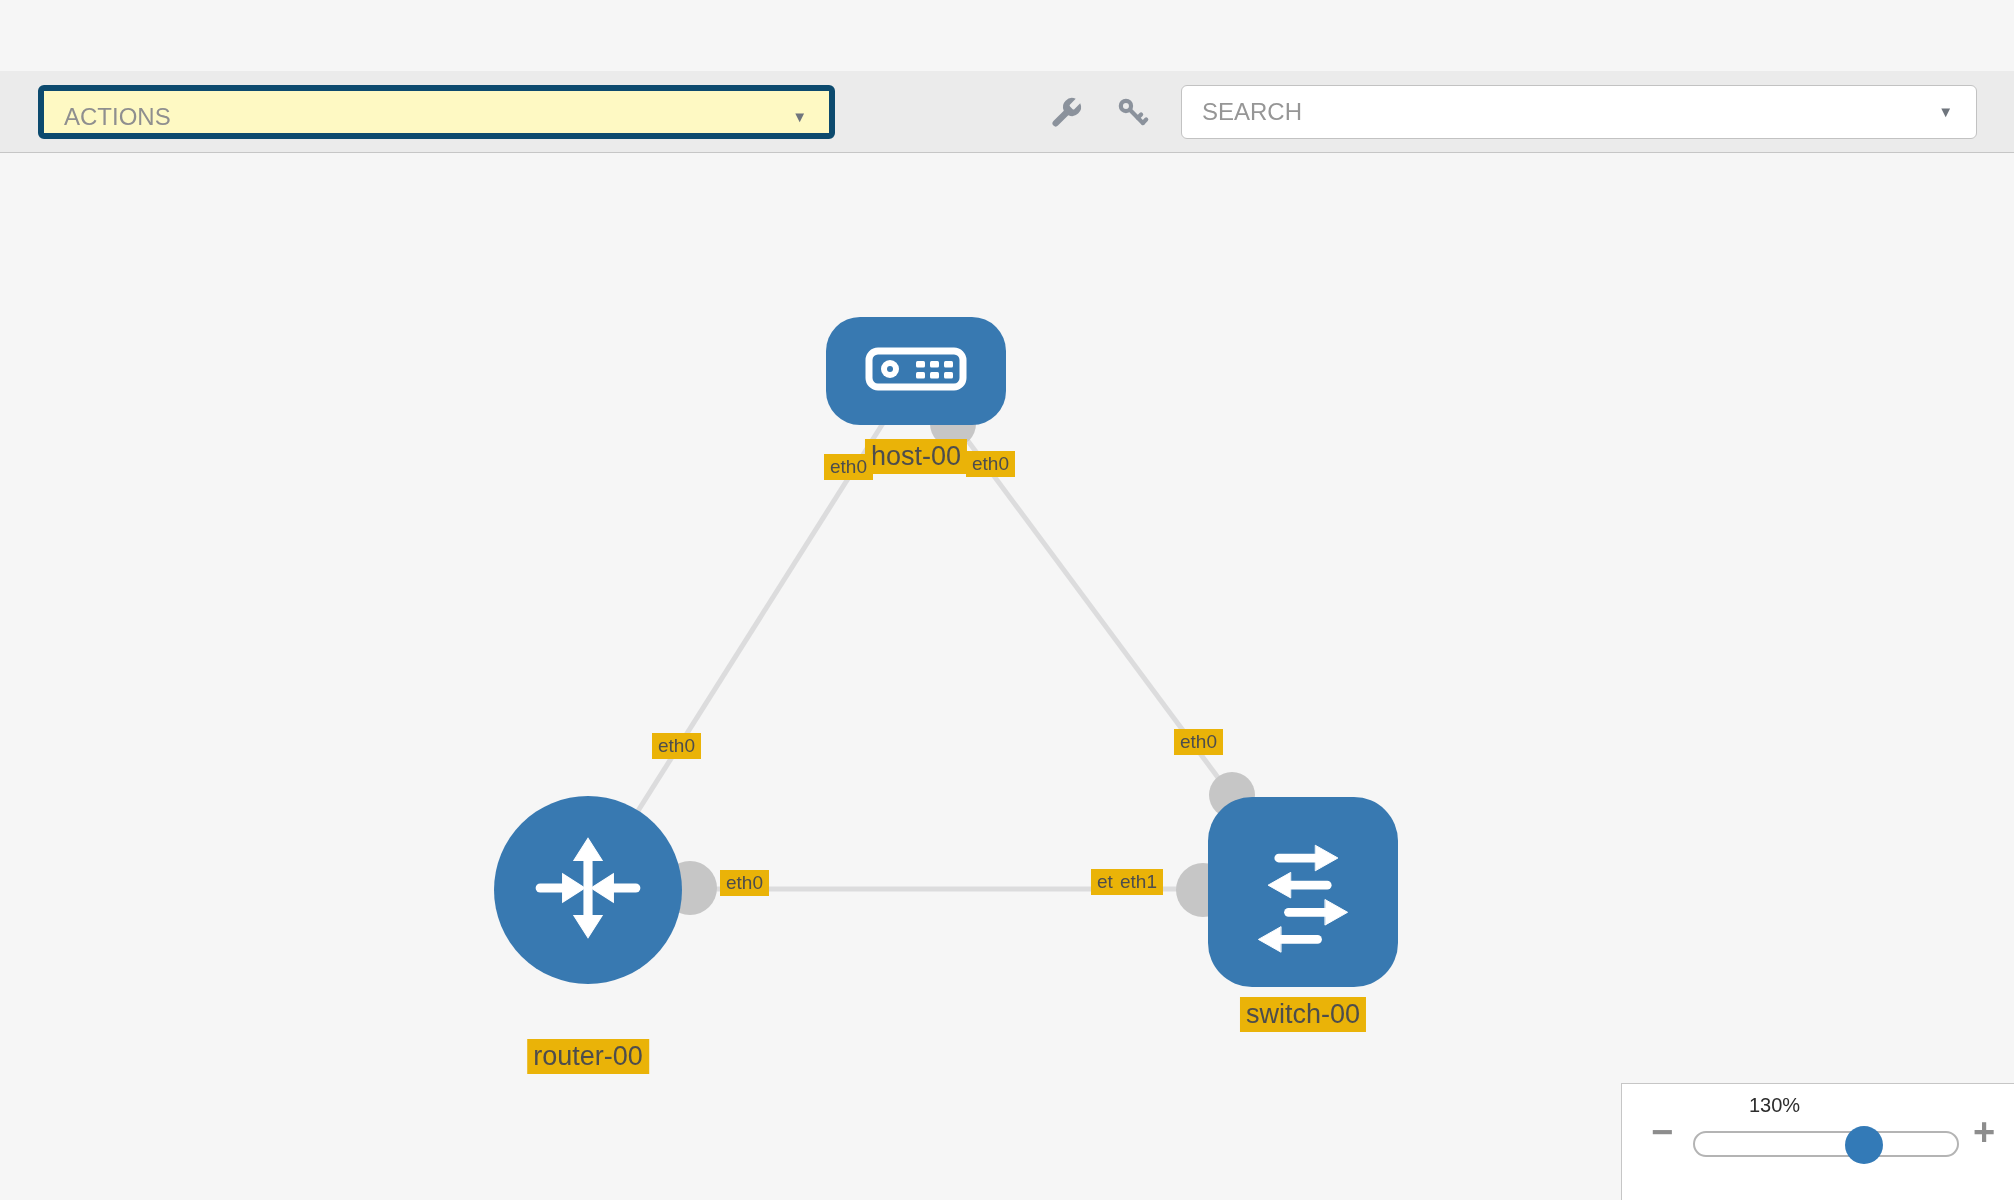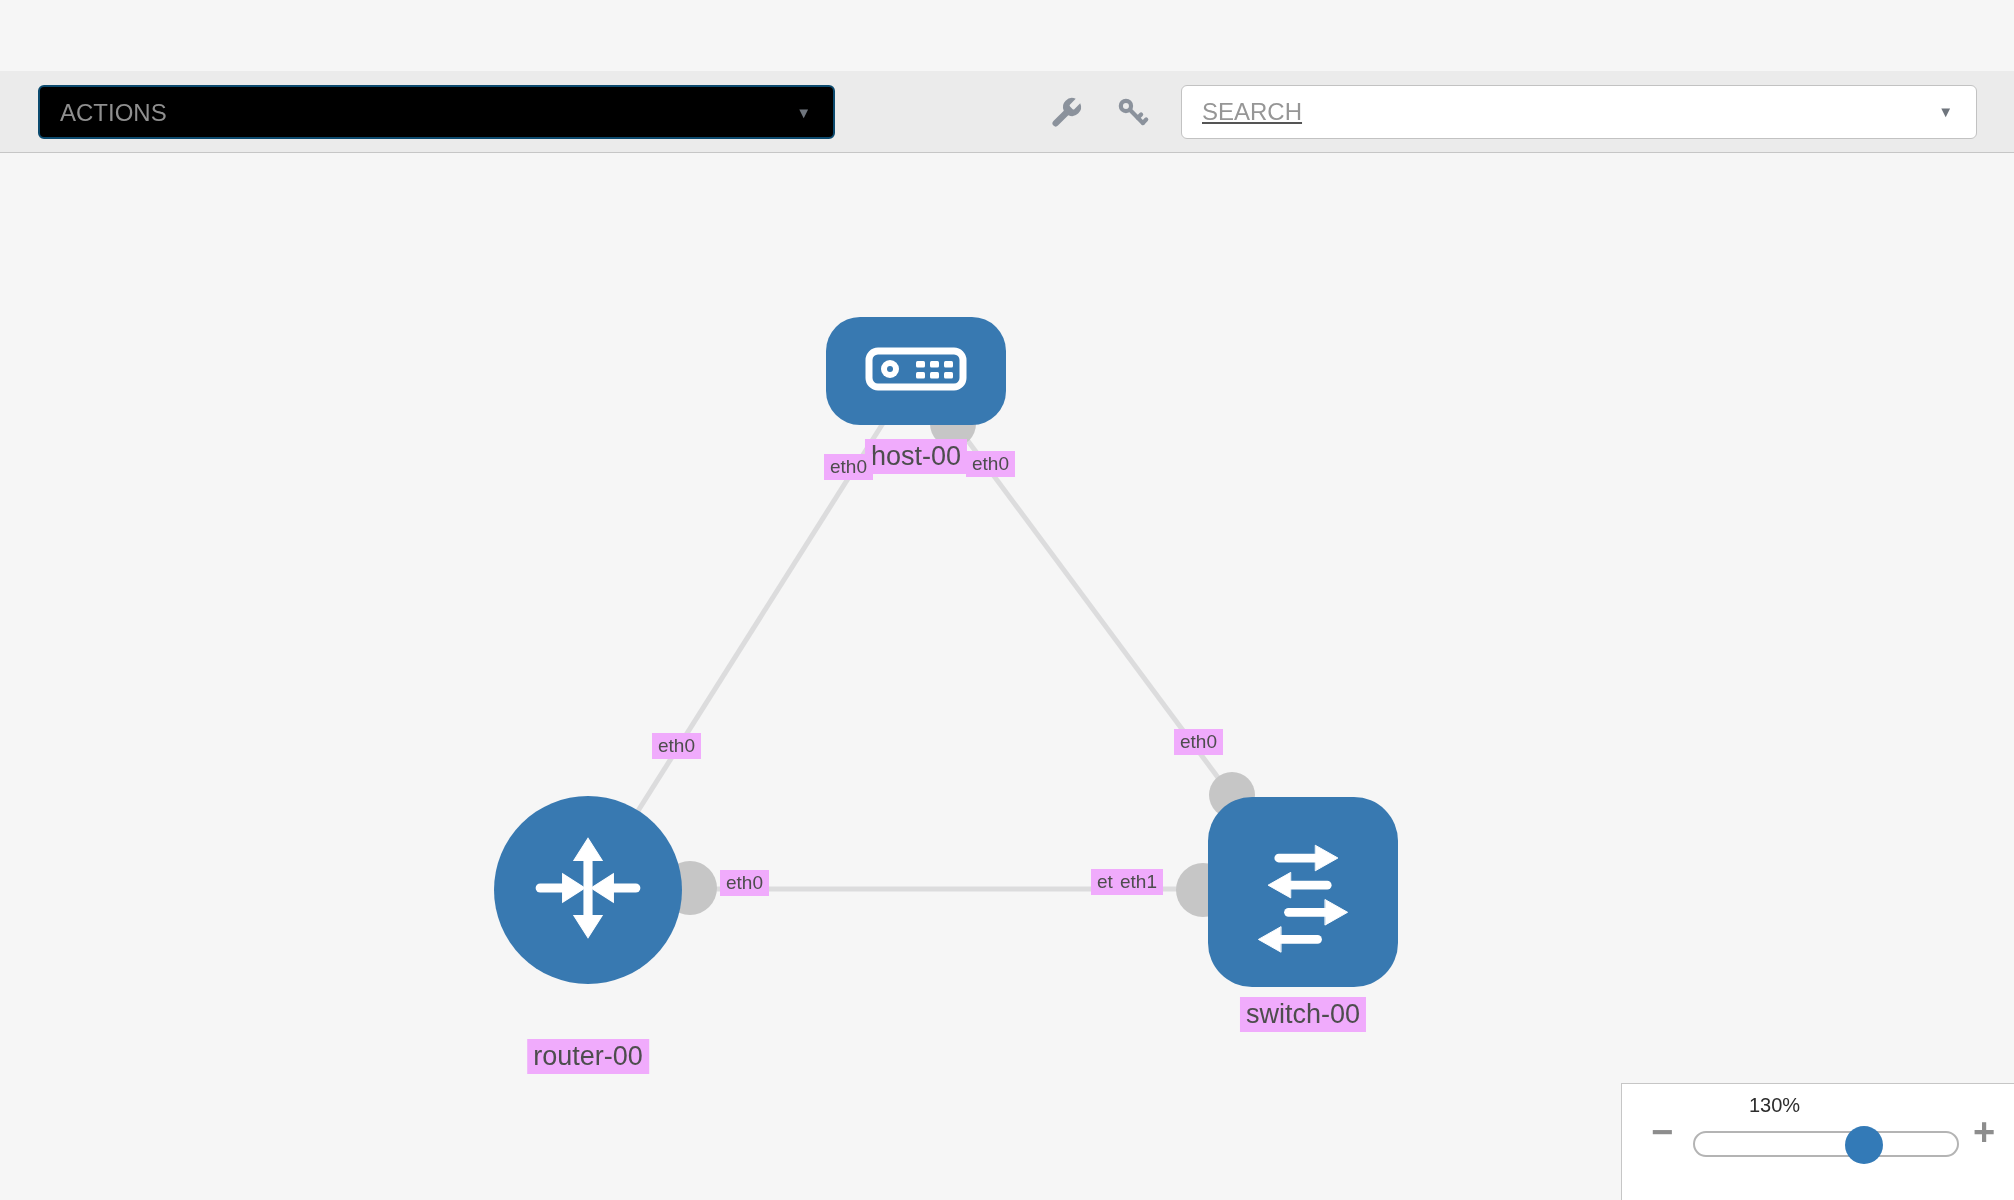--- a/index.html
+++ b/index.html
@@ -6,40 +6,40 @@
   html,body { width:2014px; height:1200px; font-family:"Liberation Sans", sans-serif; background:#fff; }
   .screen { position:relative; width:2014px; height:1200px; overflow:hidden; background:#f6f6f6; }
 
   
   .header { position:absolute; left:0; top:0; width:2014px; height:70px; background:#ffffff; border-bottom:1px solid #d9d9d9; }
   .header-title { position:absolute; left:40px; top:0; line-height:70px; font-size:27px; font-weight:bold; color:#585858; letter-spacing:0.2px; }
   .close-btn { position:absolute; left:1942px; top:15px; width:38px; height:38px; border-radius:50%; background:#c8c8c8; cursor:pointer; display:flex; align-items:center; justify-content:center; }
 
   
   .toolbar { position:absolute; left:0; top:71px; width:2014px; height:82px; background:#ebebeb; border-bottom:1px solid #c6c6c6; }
-  .dropdown { position:absolute; left:38px; top:14px; width:797px; height:54px; background:#000000; border:2px solid #0c4a6e; border-radius:6px; cursor:pointer; }
+  .dropdown { position:absolute; left:38px; top:14px; width:797px; height:54px; background:#fef9c3; border:6px solid #0c4a6e; border-radius:6px; cursor:pointer; }
   .dropdown-value { position:absolute; left:20px; top:0; line-height:52px; font-size:24px; color:#8f8f8f; }
   .caret { position:absolute; right:22px; top:0; line-height:52px; font-size:15px; color:#6f757d; }
   .tool-btn { position:absolute; width:46px; height:46px; top:21px; display:flex; align-items:center; justify-content:center; cursor:pointer; }
   .tool-btn.wrench { left:1043px; }
   .tool-btn.key { left:1110px; }
   .searchbox { position:absolute; left:1181px; top:14px; width:796px; height:54px; }
-  .searchbox input { width:100%; height:100%; background:#ffffff; border:1px solid #c2c2c2; border-radius:6px; font-family:"Liberation Sans", sans-serif; font-size:24px; color:#555; padding:0 54px 0 20px; outline:none;text-decoration:underline; }
+  .searchbox input { width:100%; height:100%; background:#ffffff; border:1px solid #c2c2c2; border-radius:6px; font-family:"Liberation Sans", sans-serif; font-size:24px; color:#555; padding:0 54px 0 20px; outline:none; }
   .searchbox input::placeholder { color:#969696; opacity:1; }
 
   
   .canvas { position:absolute; left:0; top:153px; width:2014px; height:1047px; background:#f6f6f6; overflow:hidden; }
   .edges-svg { position:absolute; left:0; top:0; }
 
   .node { position:absolute; background:#3879b1; display:flex; align-items:center; justify-content:center; cursor:pointer; }
   .node-host { left:826px; top:164px; width:180px; height:108px; border-radius:34px; }
   .node-router { left:494px; top:643px; width:188px; height:188px; border-radius:50%; }
   .node-switch { left:1208px; top:644px; width:190px; height:190px; border-radius:44px; }
 
-  .chip { position:absolute; background:#f0abfc; color:#4d4d4d; padding:2px 6px; white-space:nowrap; }
+  .chip { position:absolute; background:#eab308; color:#4d4d4d; padding:2px 6px; white-space:nowrap; }
   .chip-node { font-size:27px; transform:translateX(-50%); }
   .chip-if { font-size:19px; }
   .host-label { left:916px; top:286px; }
   .router-label { left:588px; top:842px;margin-top:44px; }
   .switch-label { left:1303px; top:844px; }
   .if-host-left { left:824px; top:301px; }
   .if-host-right { left:966px; top:298px; }
   .if-router-up { left:652px; top:580px; }
   .if-switch-up { left:1174px; top:576px; }
   .if-router-right { left:720px; top:717px; }

